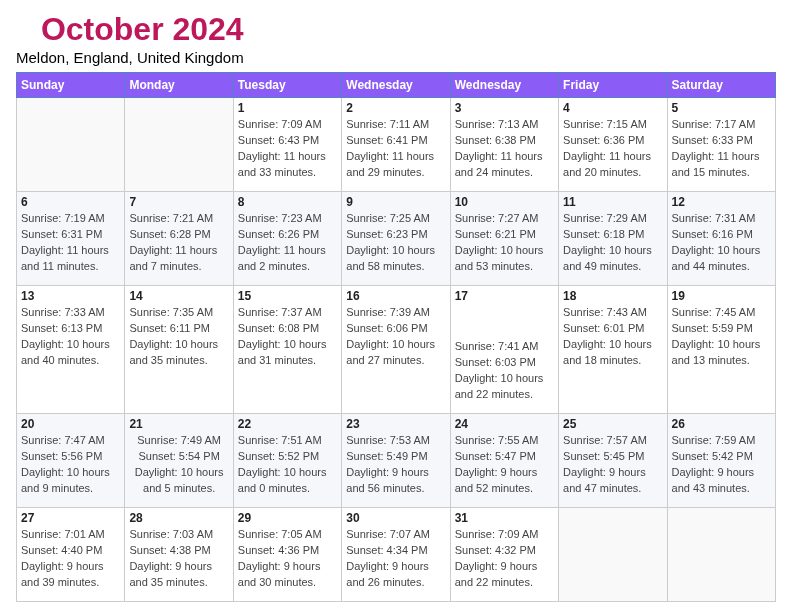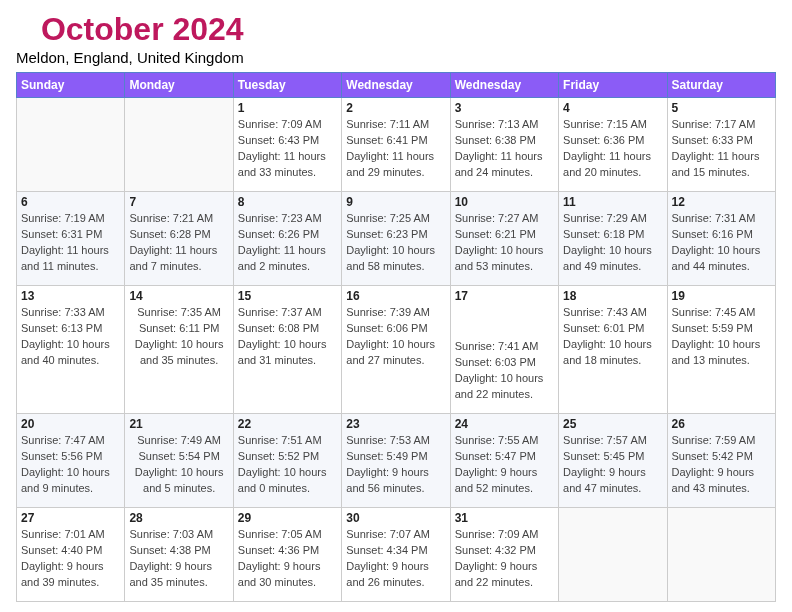--- a/index.html
+++ b/index.html
@@ -204,21 +204,21 @@
         <tr>
           <td>
             <span class="day-num">13</span>
             <div class="day-info" style="white-space: pre-line;">Sunrise: 7:33 AM
 Sunset: 6:13 PM
 Daylight: 10 hours
 and 40 minutes.</div>
           </td>
           <td>
             <span class="day-num">14</span>
-            <div class="day-info" style="white-space: pre-line; text-align: center;">Sunrise: 7:35 AM
+            <div class="day-info" style="white-space: pre-line;">Sunrise: 7:35 AM
 Sunset: 6:11 PM
 Daylight: 10 hours
 and 35 minutes.</div>
           </td>
           <td>
             <span class="day-num">15</span>
             <div class="day-info" style="white-space: pre-line;">Sunrise: 7:37 AM
 Sunset: 6:08 PM
 Daylight: 10 hours
 and 31 minutes.</div>

